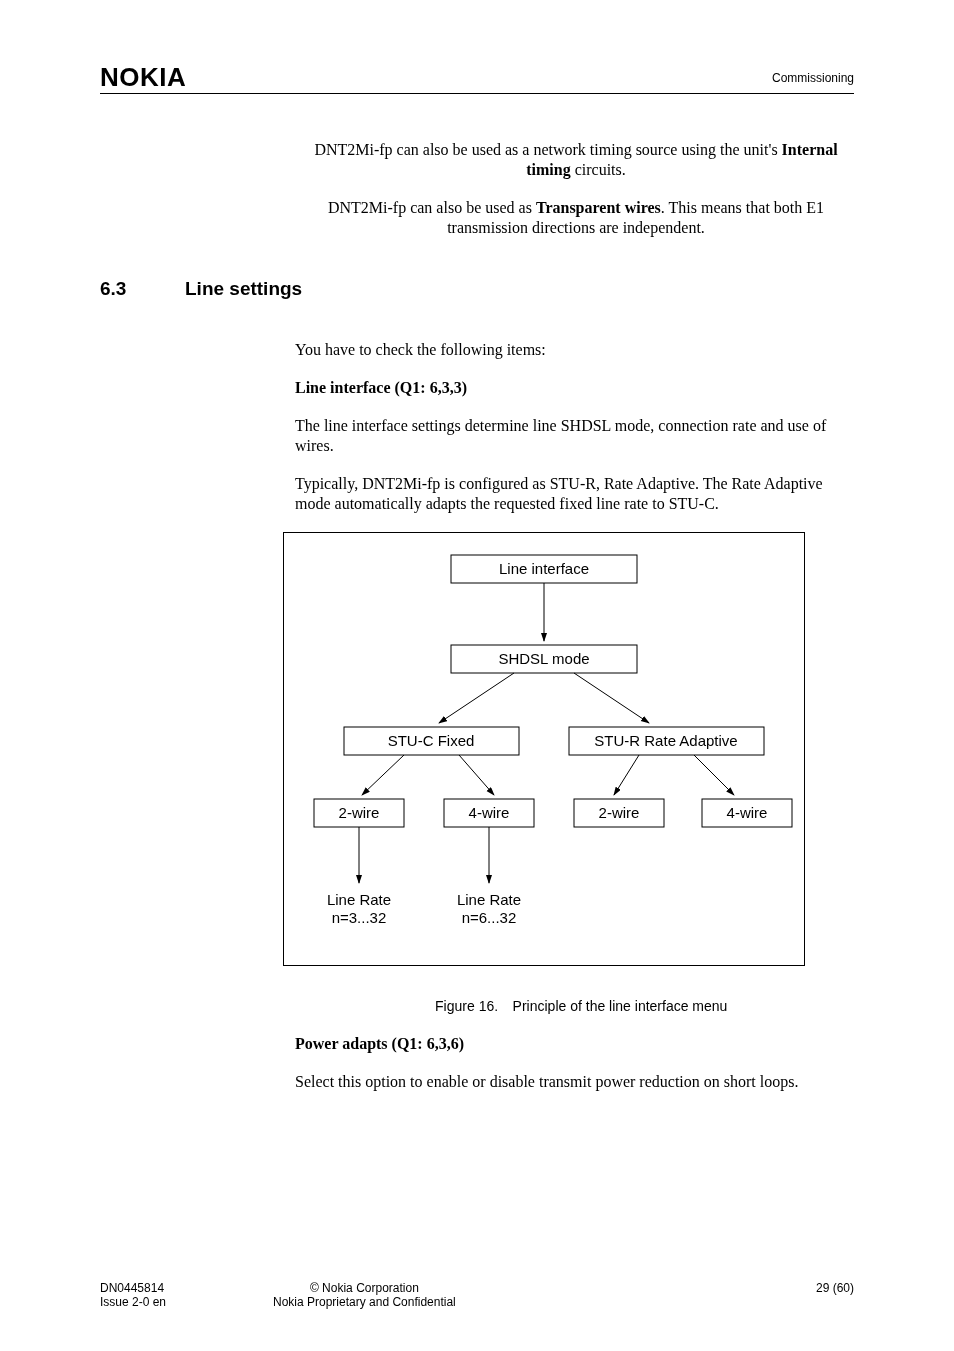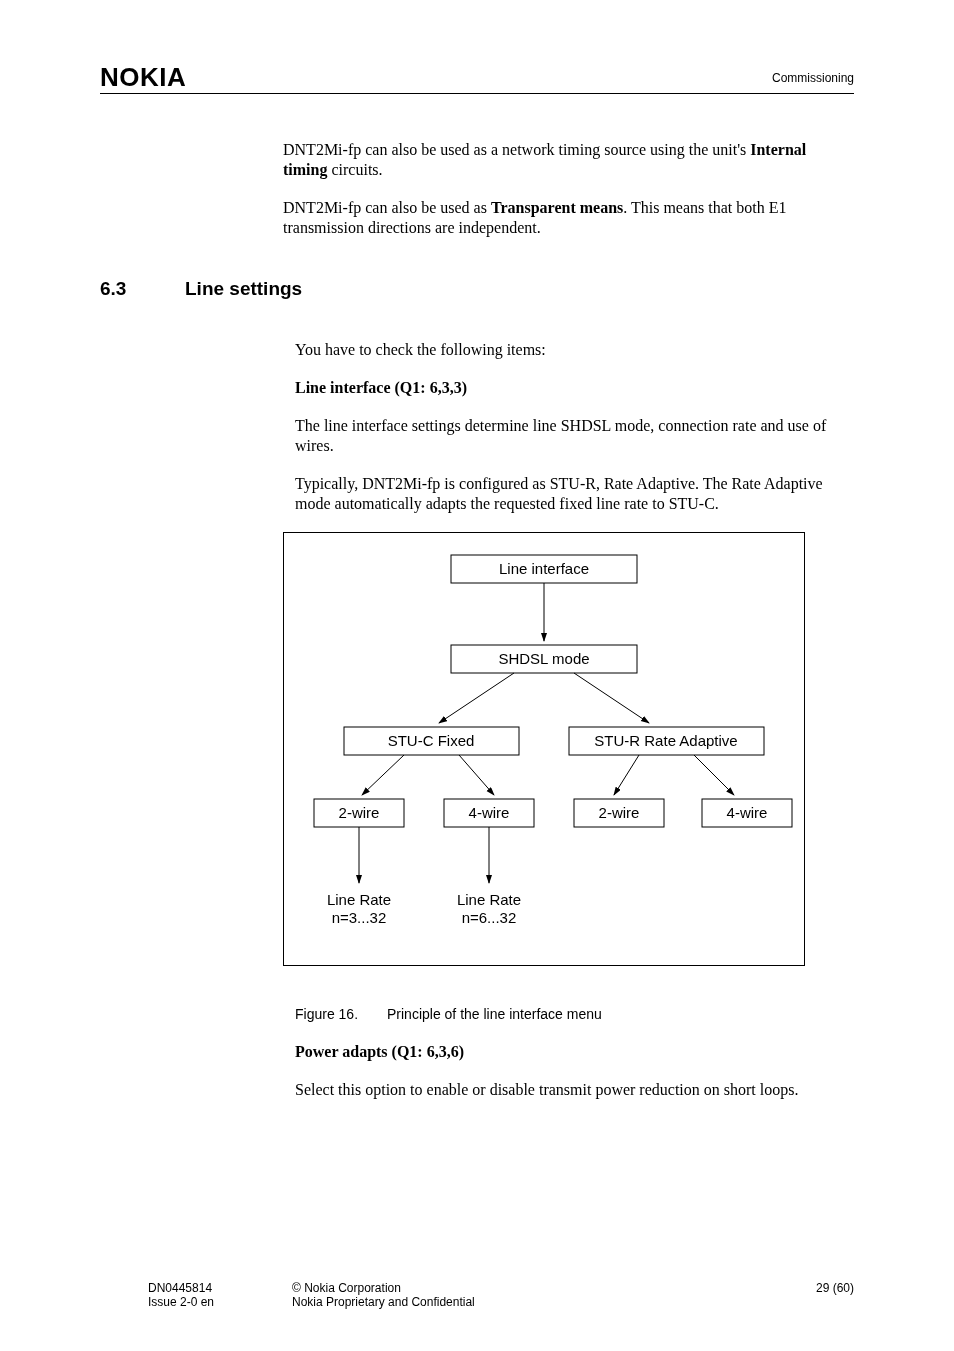--- a/index.html
+++ b/index.html
@@ -43,21 +43,21 @@
     margin-top: 2px;
   }
   .content {
     position: absolute;
     top: 140px;
     left: 283px;
     width: 570px;
     font-size: 16px;
     line-height: 1.25;
   }
-  .content p { margin: 0 0 18px 0; }
+  .content p { margin: 0 0 18px 16px; text-align: center; }
   .bold { font-weight: bold; }
   .section-head {
     position: absolute;
     top: 278px;
     left: 100px;
     font-family: Arial, Helvetica, sans-serif;
     font-weight: bold;
     font-size: 19px;
   }
   .section-num { display: inline-block; width: 85px; }
@@ -70,67 +70,68 @@
     line-height: 1.25;
   }
   .section-body p { margin: 0 0 18px 12px; }
   .subhead { font-weight: bold; margin-top: 4px; }
 
   
   .figure {
     position: relative;
     width: 520px;
     height: 432px;
-    margin-bottom: 40px;
+    margin-bottom: 32px;
     border: 1.5px solid #000;
   }
   .figure svg { display: block; }
   .fig-caption {
     font-family: Arial, Helvetica, sans-serif;
     font-size: 14px;
     margin: 0 0 28px 0;
+    text-align: center;
   }
   .fig-caption .fignum { display:inline-block; width:92px; }
 
   .node text {
     font-family: Arial, Helvetica, sans-serif;
     font-size: 15px;
   }
   .box { fill:#fff; stroke:#000; stroke-width:1; }
 
   
   .footer {
     position: absolute;
     bottom: 70px;
     left: 100px;
     right: 100px;
     font-family: Arial, Helvetica, sans-serif;
     font-size: 12px;
   }
-  .footer .left { position:absolute; left:0;margin-left:48px; }
-  .footer .mid  { position:absolute; left:192px; }
+  .footer .left { position:absolute; left:0; }
+  .footer .mid  { position:absolute; left:173px;text-align:center; }
   .footer .right{ position:absolute; right:0;margin-left:48px; }
 </style>
 </head>
 <body>
 
 <div class="page">
 
   <div class="header">
     <div class="logo">NOKIA</div>
     <div class="hdr-title">Commissioning</div>
     <div class="hdr-rule"></div>
   </div>
 
   <div class="content">
     <p>
       <span>DNT2Mi-fp can also be used as a network timing source using the unit's </span><span class="bold">Internal timing</span><span> circuits.</span>
     </p>
     <p>
-      <span>DNT2Mi-fp can also be used as </span><span class="bold">Transparent means</span><span>. This means that both E1 transmission directions are independent.</span>
+      <span>DNT2Mi-fp can also be used as </span><span class="bold">Transparent wires</span><span>. This means that both E1 transmission directions are independent.</span>
     </p>
   </div>
 
   <div class="section-head">
     <span class="section-num">6.3</span><span>Line settings</span>
   </div>
 
   <div class="section-body">
     <p>You have to check the following items:</p>
     <p class="subhead">Line interface (Q1: 6,3,3)</p>

